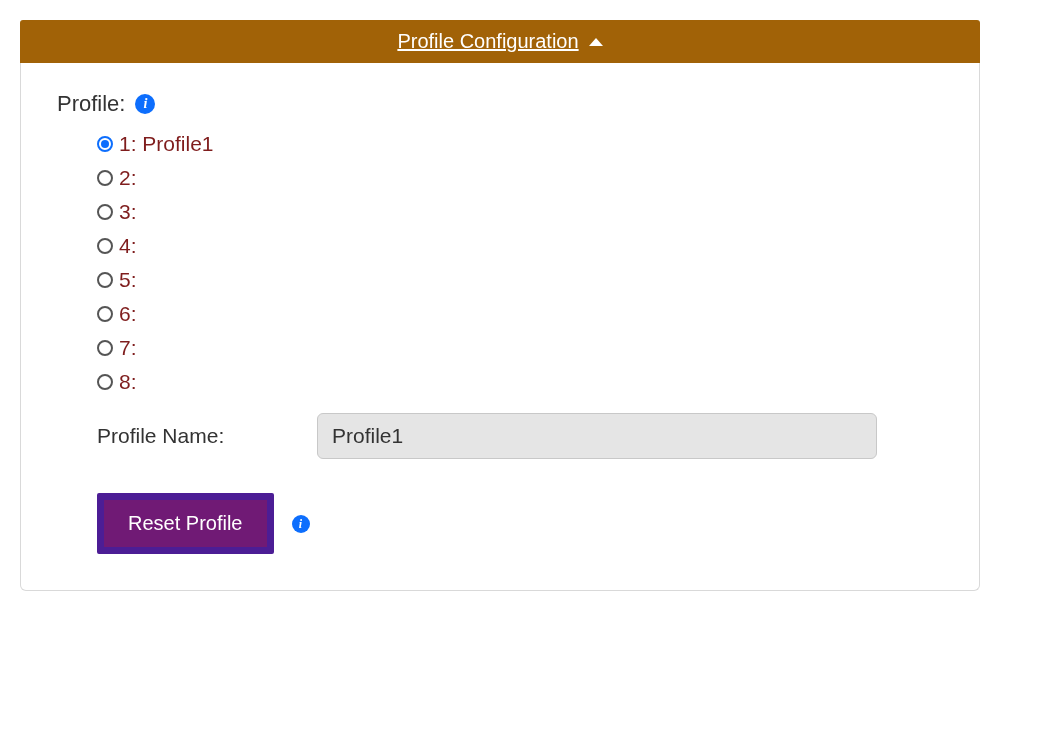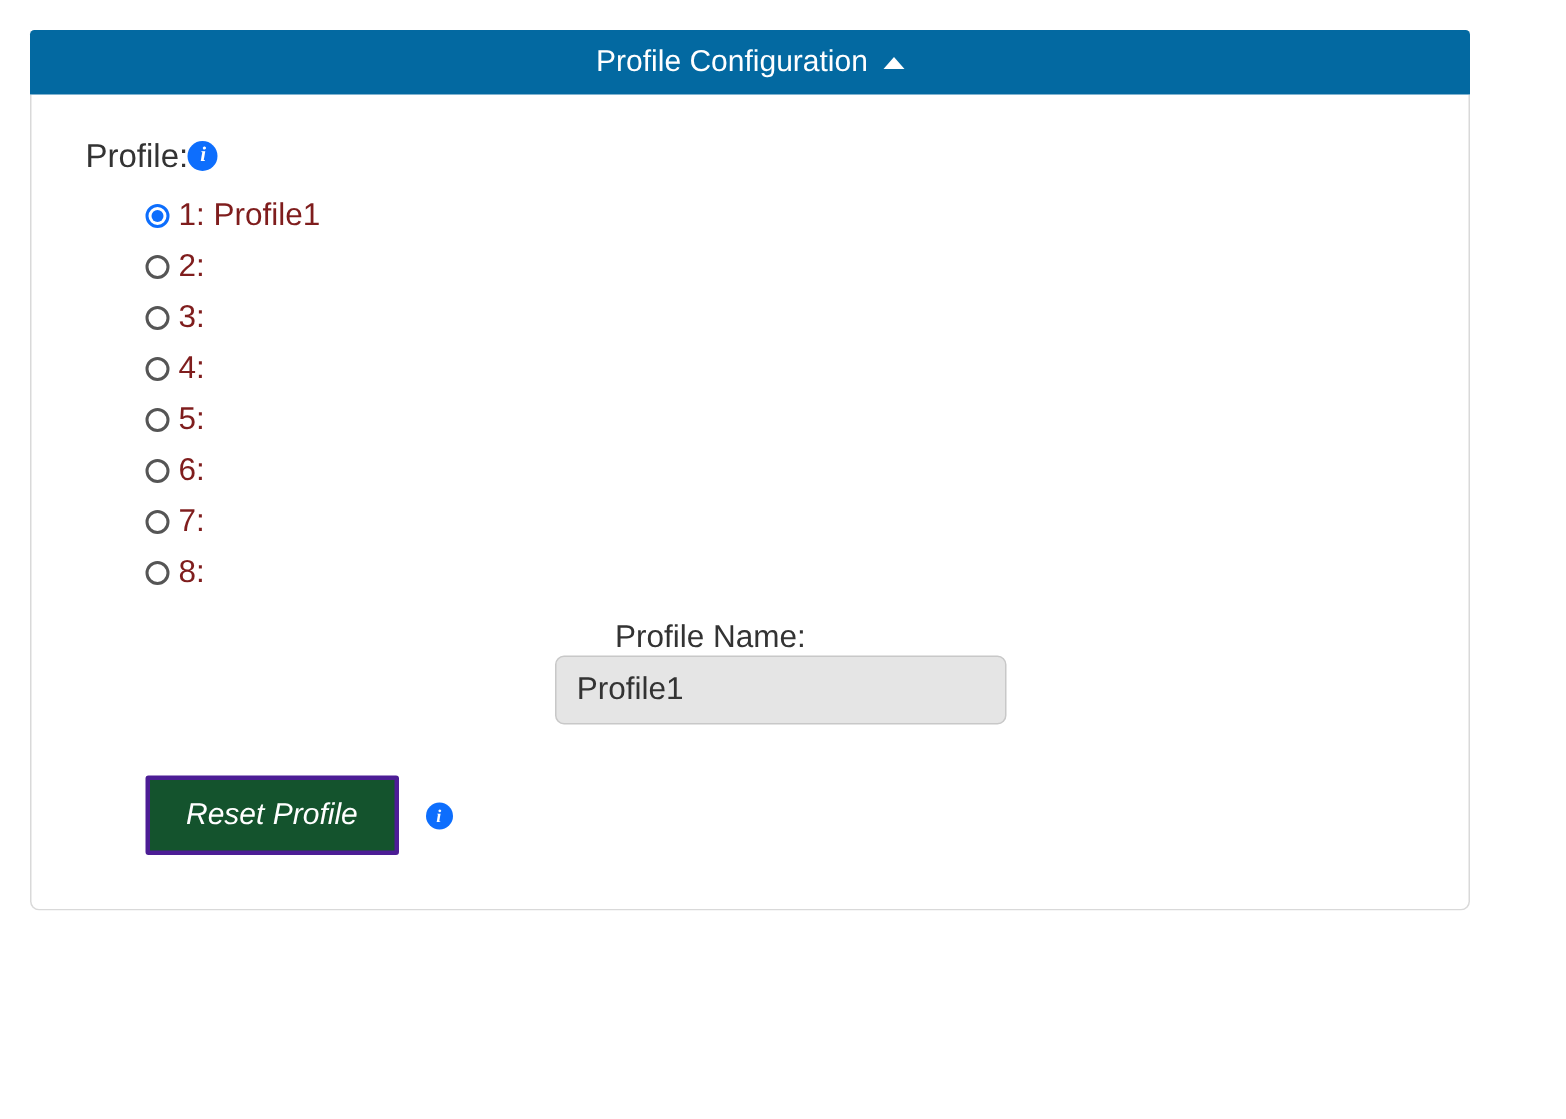--- a/index.html
+++ b/index.html
@@ -7,51 +7,52 @@
       margin: 0;
       padding: 20px;
       font-family: -apple-system, BlinkMacSystemFont, "Segoe UI", Helvetica, Arial, sans-serif;
       color: #333;
       background: #fff;
     }
     .panel {
       width: 960px;
     }
     .panel-header {
-      background: #0369a1;
+      background: #a16207;
       color: #fff;
       text-align: center;
       padding: 10px 12px;
       border-radius: 3px 3px 0 0;
       font-size: 20px;
       font-weight: 400;
       display: flex;
       align-items: center;
       justify-content: center;
       gap: 10px;
       cursor: pointer;
+      text-decoration: underline;
     }
     .caret-up {
       width: 0;
       height: 0;
       border-left: 7px solid transparent;
       border-right: 7px solid transparent;
       border-bottom: 8px solid #fff;
       display: inline-block;
     }
     .panel-body {
       border: 1px solid #d9d9d9;
       border-top: none;
       border-radius: 0 0 6px 6px;
       padding: 28px 36px 36px 36px;
     }
     .section-label-row {
       display: flex;
       align-items: center;
-      gap: 0;
+      gap: 10px;
       font-size: 22px;
       margin-bottom: 10px;
     }
     .info-icon {
       width: 20px;
       height: 20px;
       border-radius: 50%;
       background: #0d6efd;
       color: #fff;
       display: inline-flex;
@@ -102,21 +103,20 @@
       border-radius: 50%;
       background: #0d6efd;
       display: block;
     }
     .name-row {
       display: flex;
       align-items: center;
       margin-left: 40px;
       margin-top: 14px;
       gap: 0;
-      flex-direction: column;
     }
     .name-label {
       font-size: 21px;
       width: 220px;
     }
     .name-input {
       flex: 1;
       max-width: 560px;
       font-size: 21px;
       padding: 10px 14px;
@@ -126,28 +126,27 @@
       background: #e5e5e5;
     }
     .button-row {
       display: flex;
       align-items: center;
       gap: 18px;
       margin-left: 40px;
       margin-top: 34px;
     }
     .btn {
-      background: #14532d;
+      background: #701a75;
       color: #fff;
-      border: 3px solid #4c1d95;
+      border: 7px solid #4c1d95;
       padding: 12px 24px;
       font-size: 20px;
       border-radius: 2px;
       cursor: pointer;
-      font-style: italic;
     }
   </style>
 </head>
 <body>
 
 <div class="panel">
   <div class="panel-header">
     <span>Profile Configuration</span>
     <span class="caret-up"></span>
   </div>

